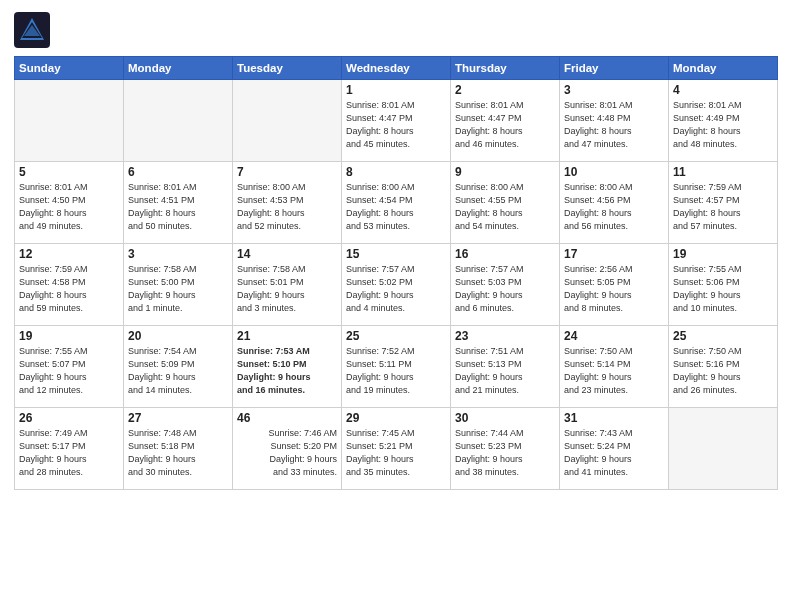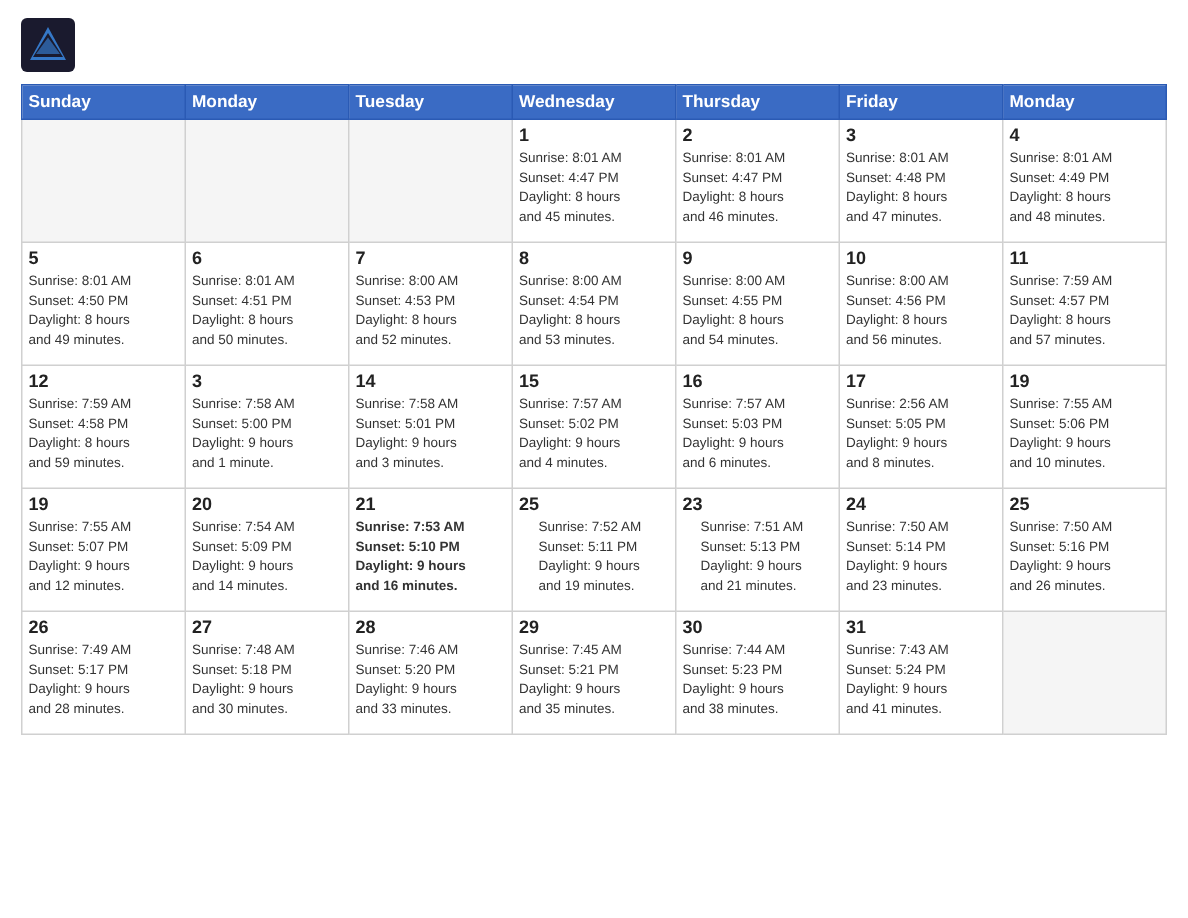--- a/index.html
+++ b/index.html
@@ -274,28 +274,28 @@
           </td>
           <td>
             <span class="day-num">21</span>
             <div class="day-info" style="white-space: pre-line; font-weight: bold;">Sunrise: 7:53 AM
 Sunset: 5:10 PM
 Daylight: 9 hours
 and 16 minutes.</div>
           </td>
           <td>
             <span class="day-num">25</span>
-            <div class="day-info" style="white-space: pre-line; margin-left: 13px;">Sunrise: 7:52 AM
+            <div class="day-info" style="white-space: pre-line;">Sunrise: 7:52 AM
 Sunset: 5:11 PM
 Daylight: 9 hours
 and 19 minutes.</div>
           </td>
           <td>
             <span class="day-num">23</span>
-            <div class="day-info" style="white-space: pre-line; margin-left: 12px;">Sunrise: 7:51 AM
+            <div class="day-info" style="white-space: pre-line;">Sunrise: 7:51 AM
 Sunset: 5:13 PM
 Daylight: 9 hours
 and 21 minutes.</div>
           </td>
           <td>
             <span class="day-num">24</span>
             <div class="day-info" style="white-space: pre-line;">Sunrise: 7:50 AM
 Sunset: 5:14 PM
 Daylight: 9 hours
 and 23 minutes.</div>
@@ -317,22 +317,22 @@
 and 28 minutes.</div>
           </td>
           <td>
             <span class="day-num">27</span>
             <div class="day-info" style="white-space: pre-line;">Sunrise: 7:48 AM
 Sunset: 5:18 PM
 Daylight: 9 hours
 and 30 minutes.</div>
           </td>
           <td>
-            <span class="day-num">28</span>
-            <div class="day-info" style="white-space: pre-line;">Sunrise: 7:46 AM
+            <span class="day-num">46</span>
+            <div class="day-info" style="white-space: pre-line; text-align: right;">Sunrise: 7:46 AM
 Sunset: 5:20 PM
 Daylight: 9 hours
 and 33 minutes.</div>
           </td>
           <td>
             <span class="day-num">29</span>
             <div class="day-info" style="white-space: pre-line;">Sunrise: 7:45 AM
 Sunset: 5:21 PM
 Daylight: 9 hours
 and 35 minutes.</div>

